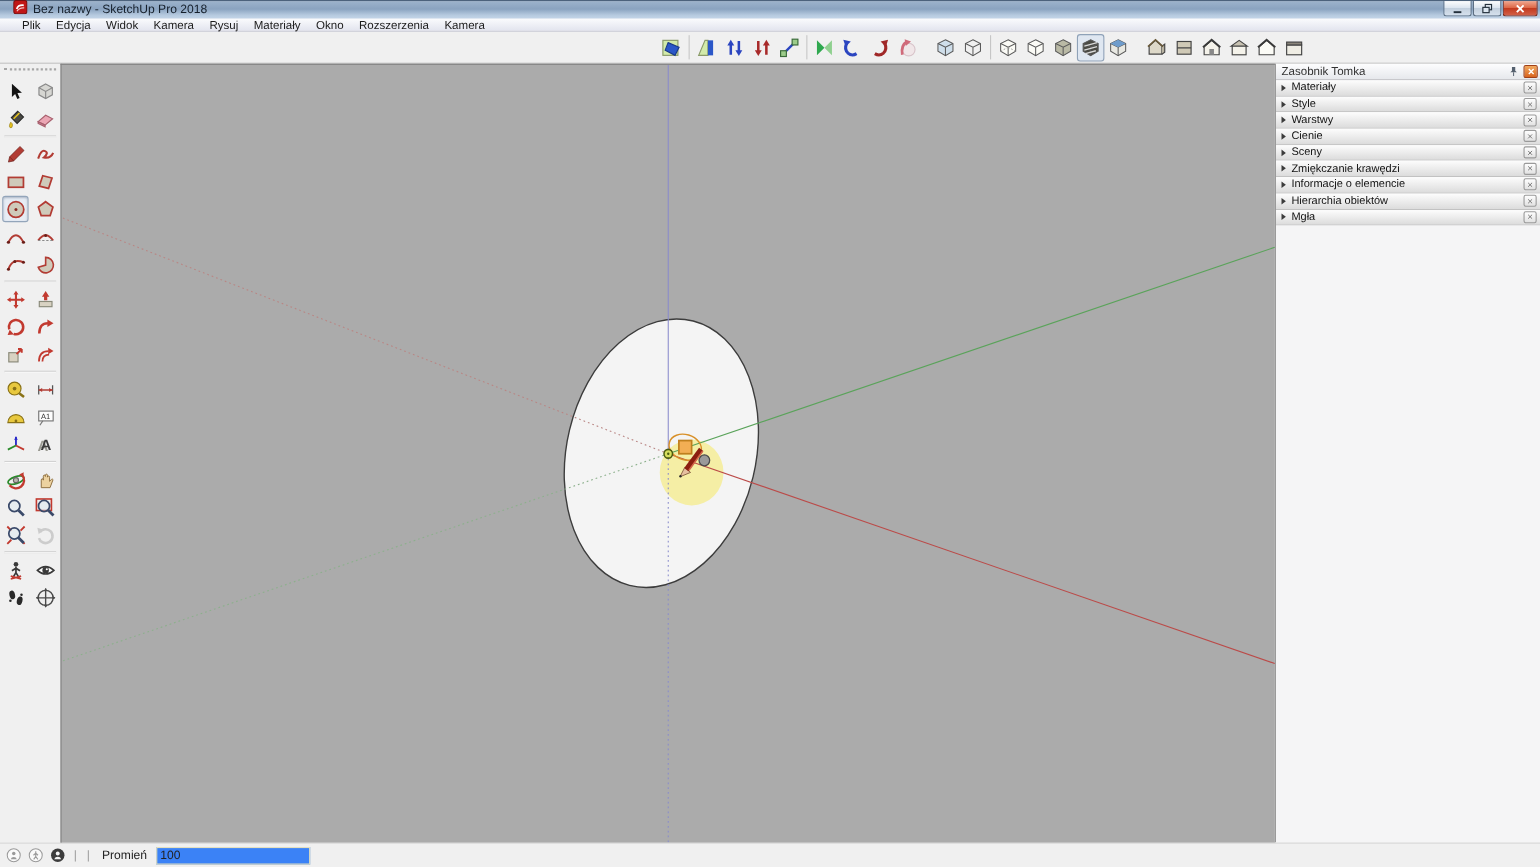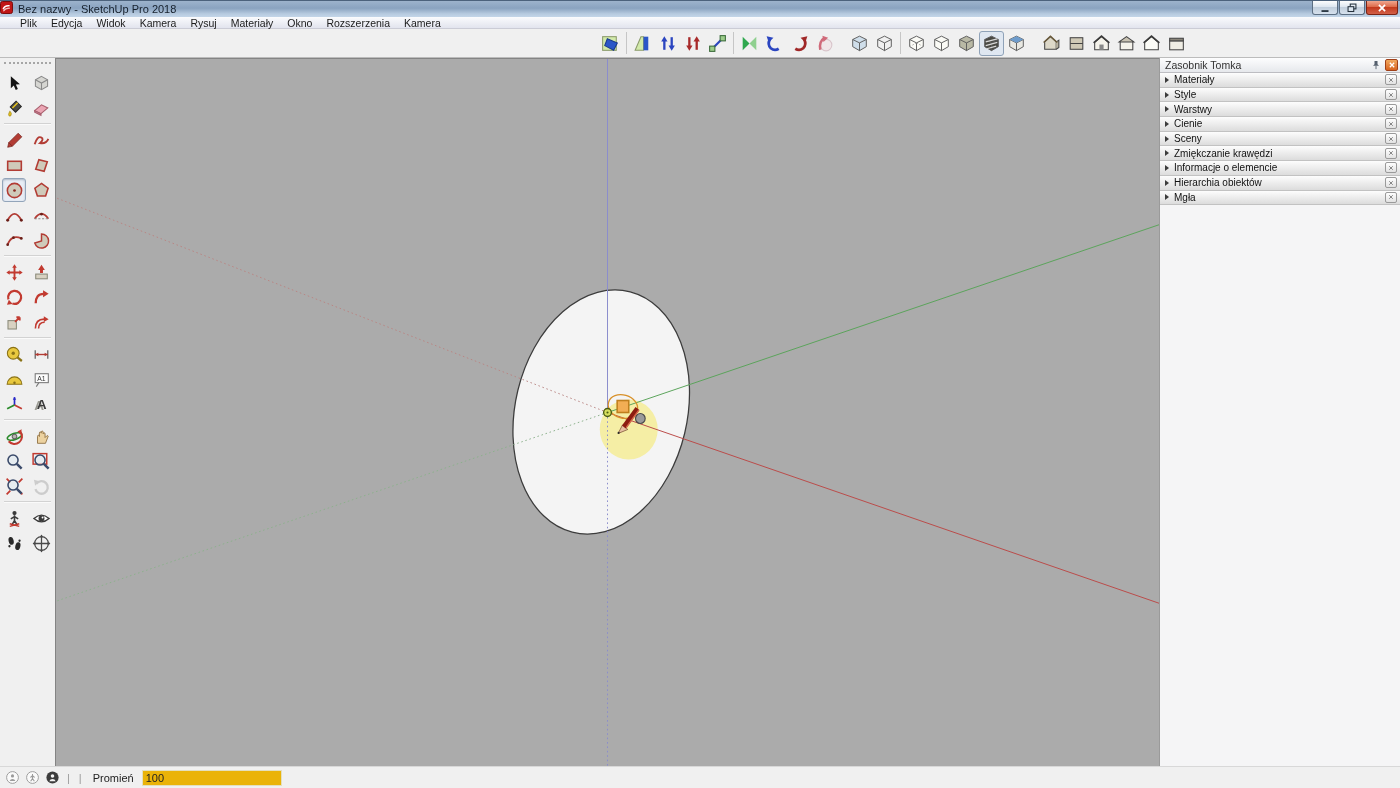--- a/index.html
+++ b/index.html
@@ -2,21 +2,21 @@
 <html><head>
 <meta charset="utf-8">
 <style>
   html,body{margin:0;padding:0;width:1400px;height:788px;overflow:hidden;
     font-family:"Liberation Sans",sans-serif;user-select:none;}
   .window{width:1400px;height:788px;display:flex;flex-direction:column;background:#f0f0f0;}
 
   
   .titlebar{height:17px;box-sizing:border-box;border-top:1px solid #4c627c;
     background:linear-gradient(#9db3cc,#8aa3c0 45%,#b6cadf 80%,#c3d5e8);
-    display:flex;align-items:center;padding-left:0;}
+    display:flex;align-items:center;padding-left:12px;}
   .titlebar .t-label{font-size:11px;color:#16202c;margin-left:5px;flex:1;line-height:16px;}
   .win-btns{display:flex;align-self:flex-start;margin-right:2px;}
   .win-btn{width:26px;height:14px;box-sizing:border-box;border:1px solid #5c6e82;border-top:none;
     border-radius:0 0 3px 3px;background:linear-gradient(#fdfdfd,#dde6f0 45%,#c2cfdd 50%,#d6e1ed);
     display:flex;align-items:center;justify-content:center;margin-left:1px;}
   .win-btn.close{width:32px;border-color:#7c2414;
     background:linear-gradient(#f0a68e,#dd6a4a 45%,#c23a1e 50%,#d26048);}
 
   
   .menubar{height:12px;box-sizing:border-box;display:flex;align-items:center;
@@ -75,21 +75,21 @@
 
   
   .statusbar{height:22px;box-sizing:border-box;background:#f0f0f0;border-top:1px solid #d8d8d8;
     display:flex;align-items:center;font-size:11px;color:#2e2e2e;padding:0 0 0 4px;}
   .sb-icon{width:17px;height:17px;display:flex;align-items:center;justify-content:center;margin-right:3px;}
   .sb-sep{color:#9a9a9a;margin:0 6px 0 3px;font-size:11px;}
   .sb-msg{flex:1;white-space:nowrap;overflow:hidden;}
   .measure{display:flex;align-items:center;flex:none;}
   .measure-label{margin:0 8px 0 5px;color:#222;}
   .measure-input{width:140px;height:16px;box-sizing:border-box;border:1px solid #e3dfbe;
-    background:#eab308;font-family:"Liberation Sans",sans-serif;font-size:11px;color:#222;
+    background:#3b82f6;font-family:"Liberation Sans",sans-serif;font-size:11px;color:#222;
     padding:0 3px;outline:none;margin-right:2px;}
 </style>
 </head>
 <body>
 
 <div class="window">
 
   <div class="titlebar">
     <span id="app-logo"><svg width="13" height="13" viewBox="0 0 13 13">
           <rect x="0.5" y="0.5" width="12" height="12" rx="2" fill="#c01616" stroke="#7a0e0e"></rect>

